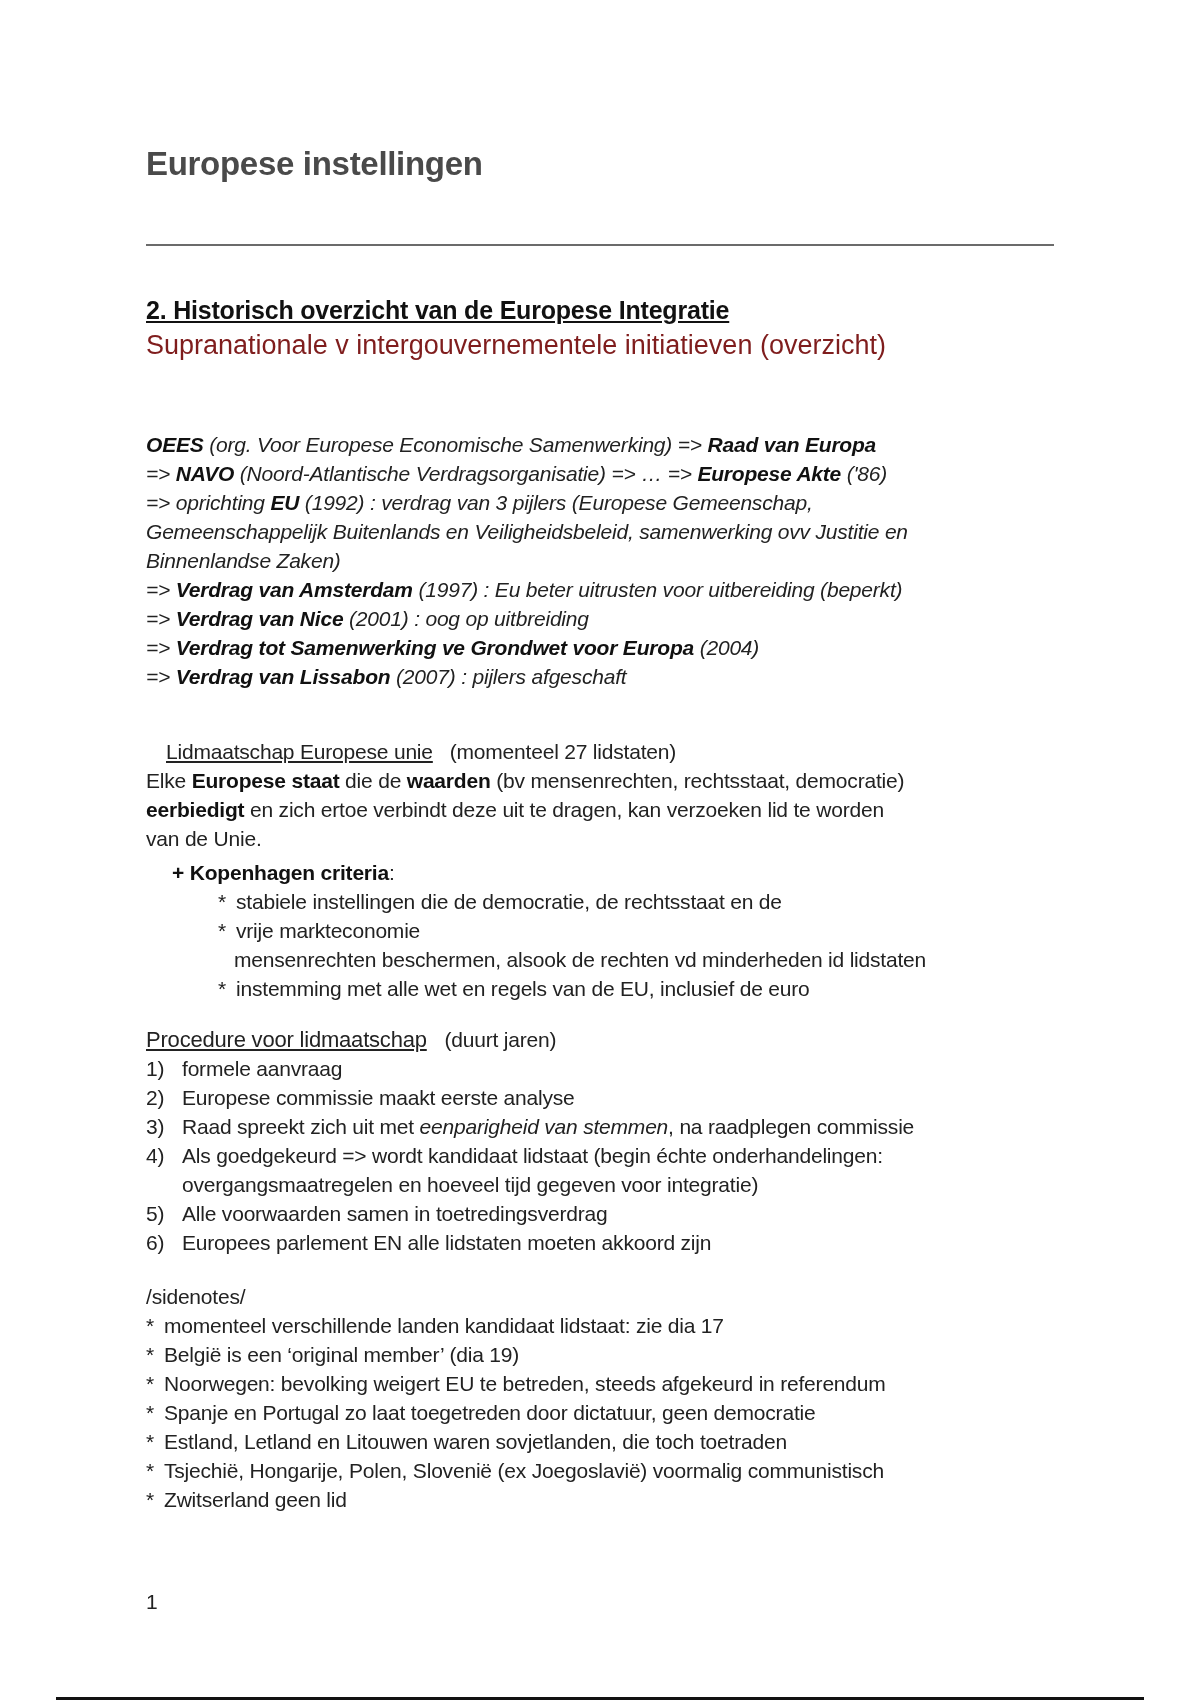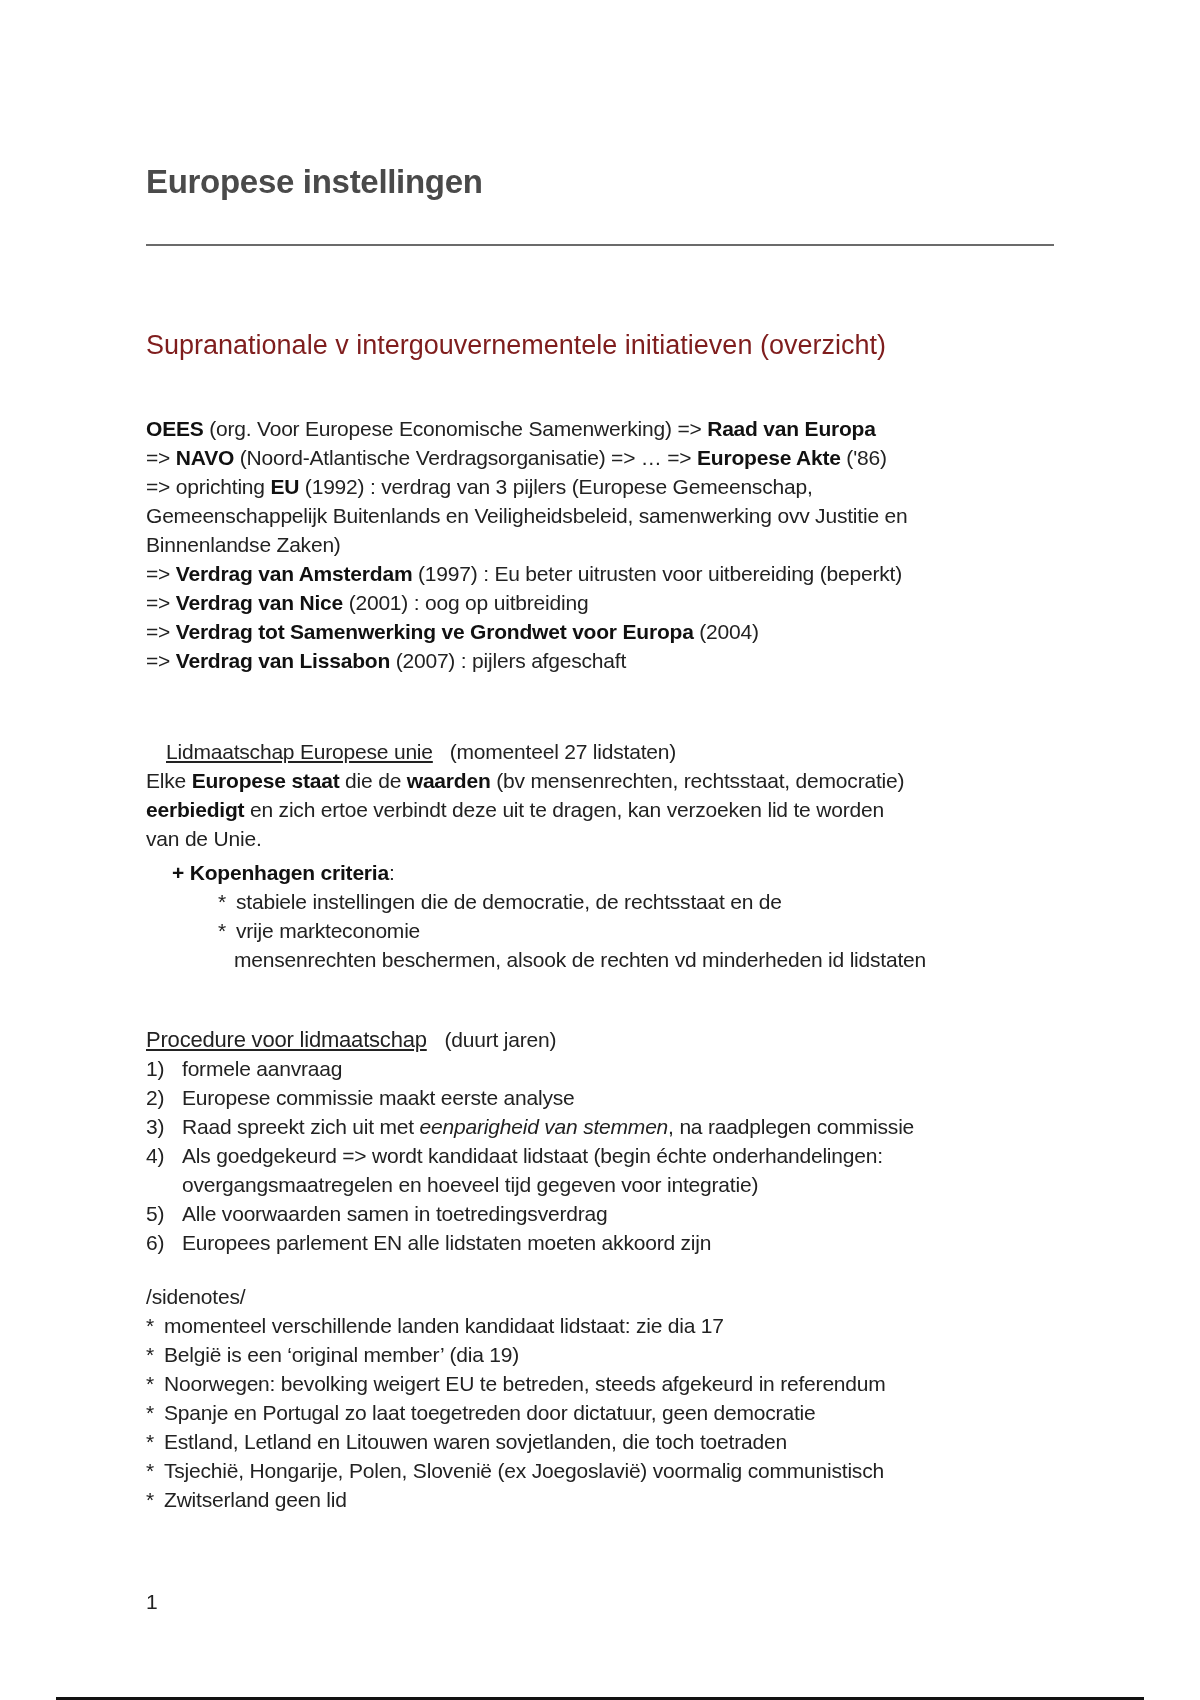--- a/index.html
+++ b/index.html
@@ -1,28 +1,28 @@
 <!DOCTYPE html>
 <html><head>
   <meta charset="utf-8">
   <style>
     html, body { margin: 0; padding: 0; background: #ffffff; }
     body { width: 1200px; height: 1700px; position: relative; overflow: hidden;
            font-family: "Liberation Sans", sans-serif; color: #1e1e1e; }
     .page { position: absolute; left: 0; top: 0; width: 1200px; height: 1700px; }
-    .doc-title { position: absolute; left: 146px; top: 163px; font-size: 33px; font-weight: bold; color: #4a4a4a; margin: 0; letter-spacing: -0.3px; }
+    .doc-title { position: absolute; left: 146px; top: 145px; font-size: 33px; font-weight: bold; color: #4a4a4a; margin: 0; letter-spacing: -0.3px; }
     .title-rule { position: absolute; left: 146px; top: 244px; width: 908px; height: 2px; background: #6b6b6b; }
     .section-heading { position: absolute; left: 146px; top: 296px; font-size: 25px; font-weight: bold; text-decoration: underline; color: #111; margin: 0; letter-spacing: -0.2px; }
     .section-sub { position: absolute; left: 146px; top: 330px; font-size: 27px; color: #7f1d1d; }
     .lines { position: absolute; left: 146px; font-size: 21px; line-height: 29px; color: #222; letter-spacing: -0.2px; }
     .lines .l { white-space: nowrap; }
     .b { font-weight: bold; color: #111; }
     .i { font-style: italic; }
     .u { text-decoration: underline; }
-    #history { top: 414px; }
+    #history { top: 430px; font-style: italic; }
     #membership { top: 737px; }
     #kopen { top: 858px; }
     #procedure { top: 1025px; }
     #sidenotes { top: 1282px; }
     .indent1 { padding-left: 26px; }
     .indent2 { padding-left: 72px; }
     .indent2c { padding-left: 85px; }
     .num { display: inline-block; width: 36px; }
     .numc { padding-left: 36px; }
     .star { display: inline-block; width: 18px; }
@@ -30,20 +30,21 @@
     .footer-rule { position: absolute; left: 56px; top: 1697px; width: 1088px; height: 3px; background: #111; }
   </style>
 </head>
 <body>
 
 <div class="page">
 
   <h1 class="doc-title">Europese instellingen</h1>
   <div class="title-rule"></div>
 
+  <h2 class="section-heading">2. Historisch overzicht van de Europese Integratie</h2>
   <div class="section-sub">Supranationale v intergouvernementele initiatieven (overzicht)</div>
 
   <div class="lines" id="history">
     <div class="l">
       <span class="b">OEES</span><span> (org. Voor Europese Economische Samenwerking) =&gt; </span><span class="b">Raad van Europa</span>
     </div>
     <div class="l">
       <span>=&gt; </span><span class="b">NAVO</span><span> (Noord-Atlantische Verdragsorganisatie) =&gt; … =&gt; </span><span class="b">Europese Akte</span><span> ('86)</span>
     </div>
     <div class="l">
@@ -78,20 +79,21 @@
     <div class="l">van de Unie.</div>
   </div>
 
   <div class="lines" id="kopen">
     <div class="l indent1">
       <span class="b">+ Kopenhagen criteria</span><span>:</span>
     </div>
     <div class="l indent2"><span class="star">*</span><span>stabiele instellingen die de democratie, de rechtsstaat en de</span></div>
     <div class="l indent2"><span class="star">*</span><span>vrije markteconomie</span></div>
     <div class="l indent2c" style="padding-left:88px">mensenrechten beschermen, alsook de rechten vd minderheden id lidstaten</div>
+    <div class="l indent2"><span class="star">*</span><span>instemming met alle wet en regels van de EU, inclusief de euro</span></div>
   </div>
 
   <div class="lines" id="procedure">
     <div class="l" style="font-size:22px">
       <span class="u">Procedure voor lidmaatschap</span><span>&nbsp;&nbsp;&nbsp;</span><span style="font-size:21px">(duurt jaren)</span>
     </div>
     <div class="l"><span class="num">1)</span><span>formele aanvraag</span></div>
     <div class="l"><span class="num">2)</span><span>Europese commissie maakt eerste analyse</span></div>
     <div class="l"><span class="num">3)</span><span>Raad spreekt zich uit met </span><span class="i">eenparigheid van stemmen</span><span>, na raadplegen commissie</span></div>
     <div class="l"><span class="num">4)</span><span>Als goedgekeurd =&gt; wordt kandidaat lidstaat (begin échte onderhandelingen:</span></div>

